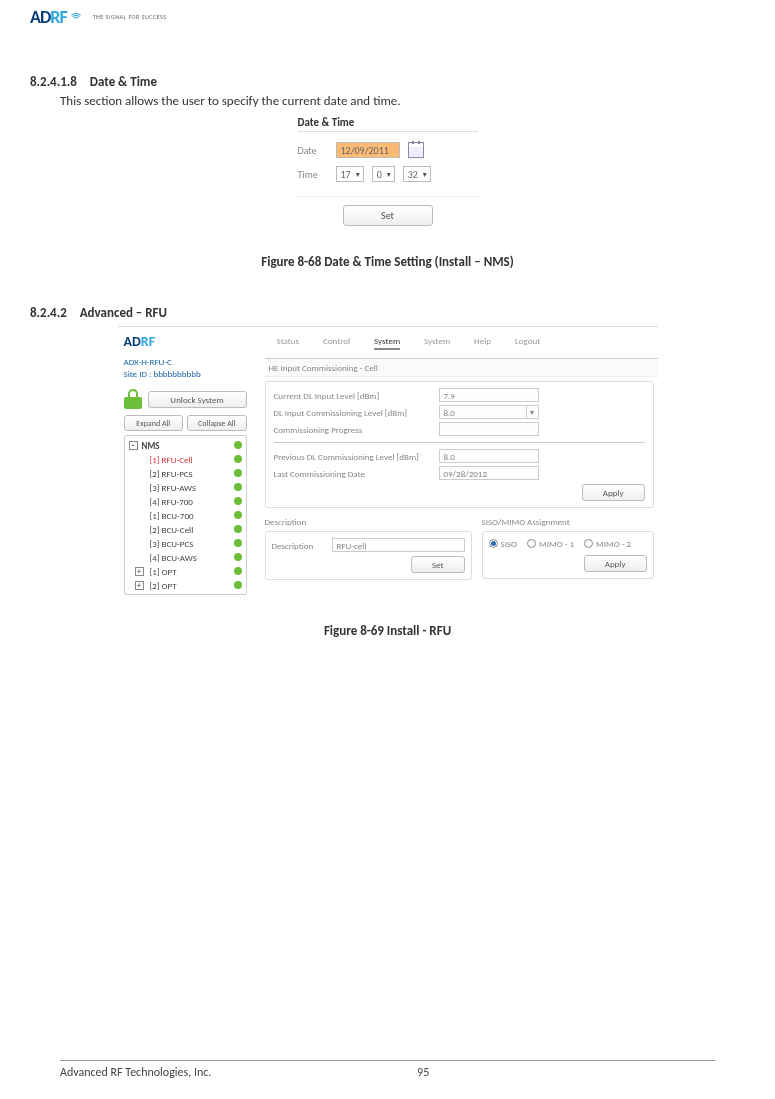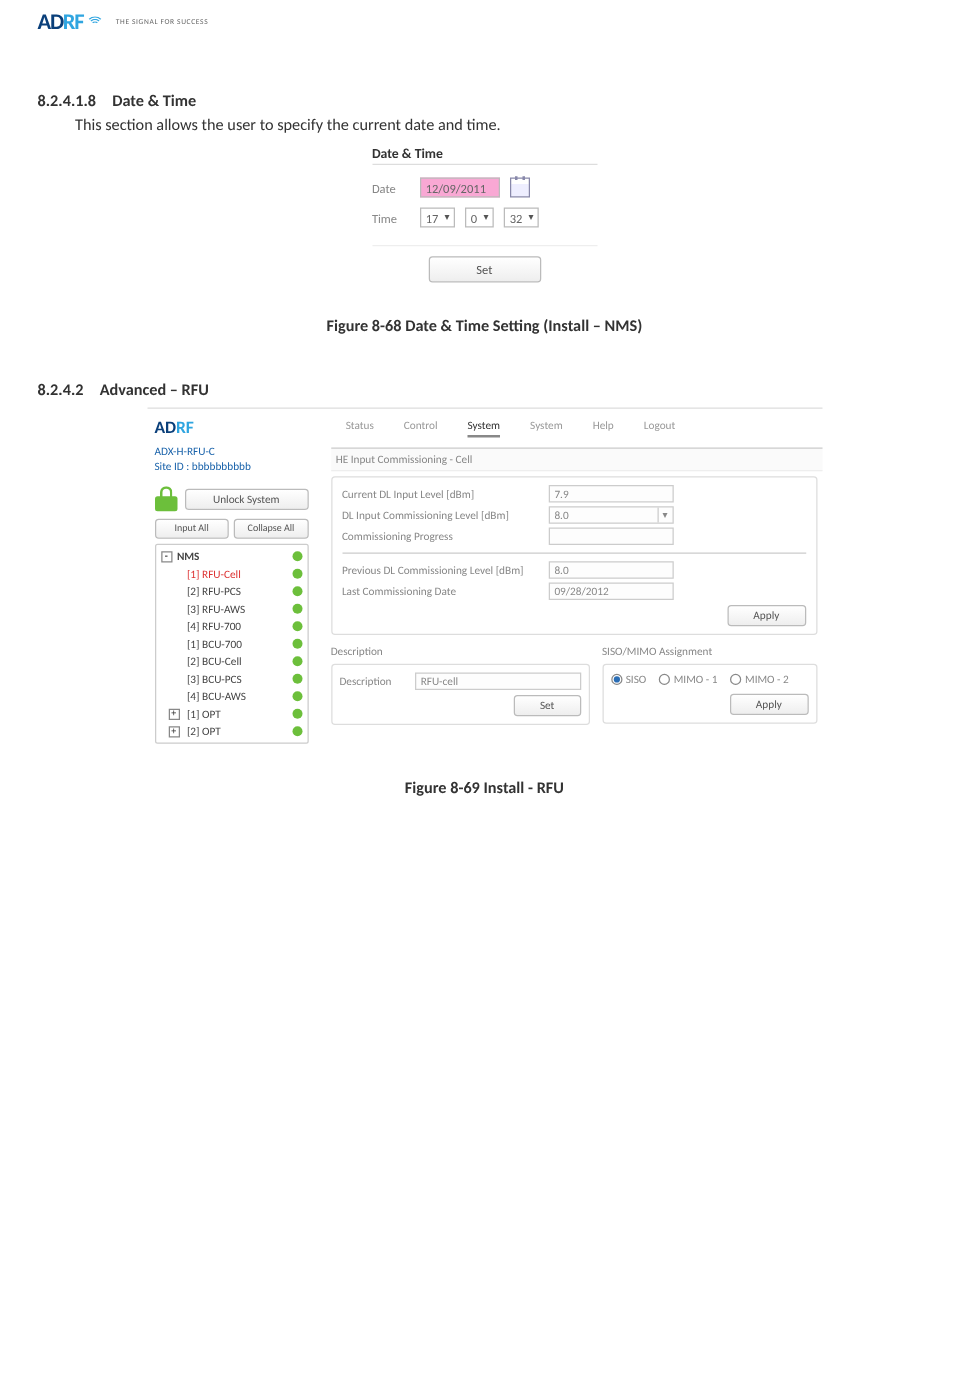--- a/index.html
+++ b/index.html
@@ -83,21 +83,21 @@
     display: flex;
     align-items: center;
     gap: 8px;
     margin-bottom: 8px;
   }
   .dt-label { width: 30px; color: #888; font-size: 10px;}
   .dt-input {
     border: 1px solid #bbb;
     padding: 1px 4px;
     font-size: 10px;
-    background: #f9a8d4;
+    background: #fdba74;
     min-width: 64px;
     height: 16px;
     line-height: 14px;
   }
   .cal-icon {
     width: 16px; height: 16px;
     display: inline-block;
     border: 1px solid #88a;
     background: linear-gradient(#fff 30%, #eef 30%);
     position: relative;
@@ -416,21 +416,21 @@
           <div>Site ID : bbbbbbbbbb</div>
         </div>
         <div class="lock-row">
           <span class="lock-icon">
               <span class="sh"></span>
               <span class="body"></span>
             </span>
           <span class="unlock-btn">Unlock System</span>
         </div>
         <div class="exp-row">
-          <span class="exp-btn">Input All</span>
+          <span class="exp-btn">Expand All</span>
           <span class="exp-btn">Collapse All</span>
         </div>
         <div class="tree" id="tree">
             <div class="tree-row nms">
               <span class="sign">-</span>
               <span class="lbl">NMS</span>
               <span class="dot"></span>
             </div>
             <div class="tree-row child sel">
               <span class="sign" style="visibility: hidden;"></span>
@@ -569,13 +569,18 @@
                 <span class="apply-btn">Apply</span>
               </div>
             </div>
           </div>
         </div>
       </div>
     </div>
   </div>
   <div class="figure-caption">Figure 8-69   Install - RFU</div>
 
+  <div class="footer">
+    <span>Advanced RF Technologies, Inc.</span>
+    <span>95</span>
+    <span style="width:80px"></span>
+  </div>
 </div>
 
 </body></html>

